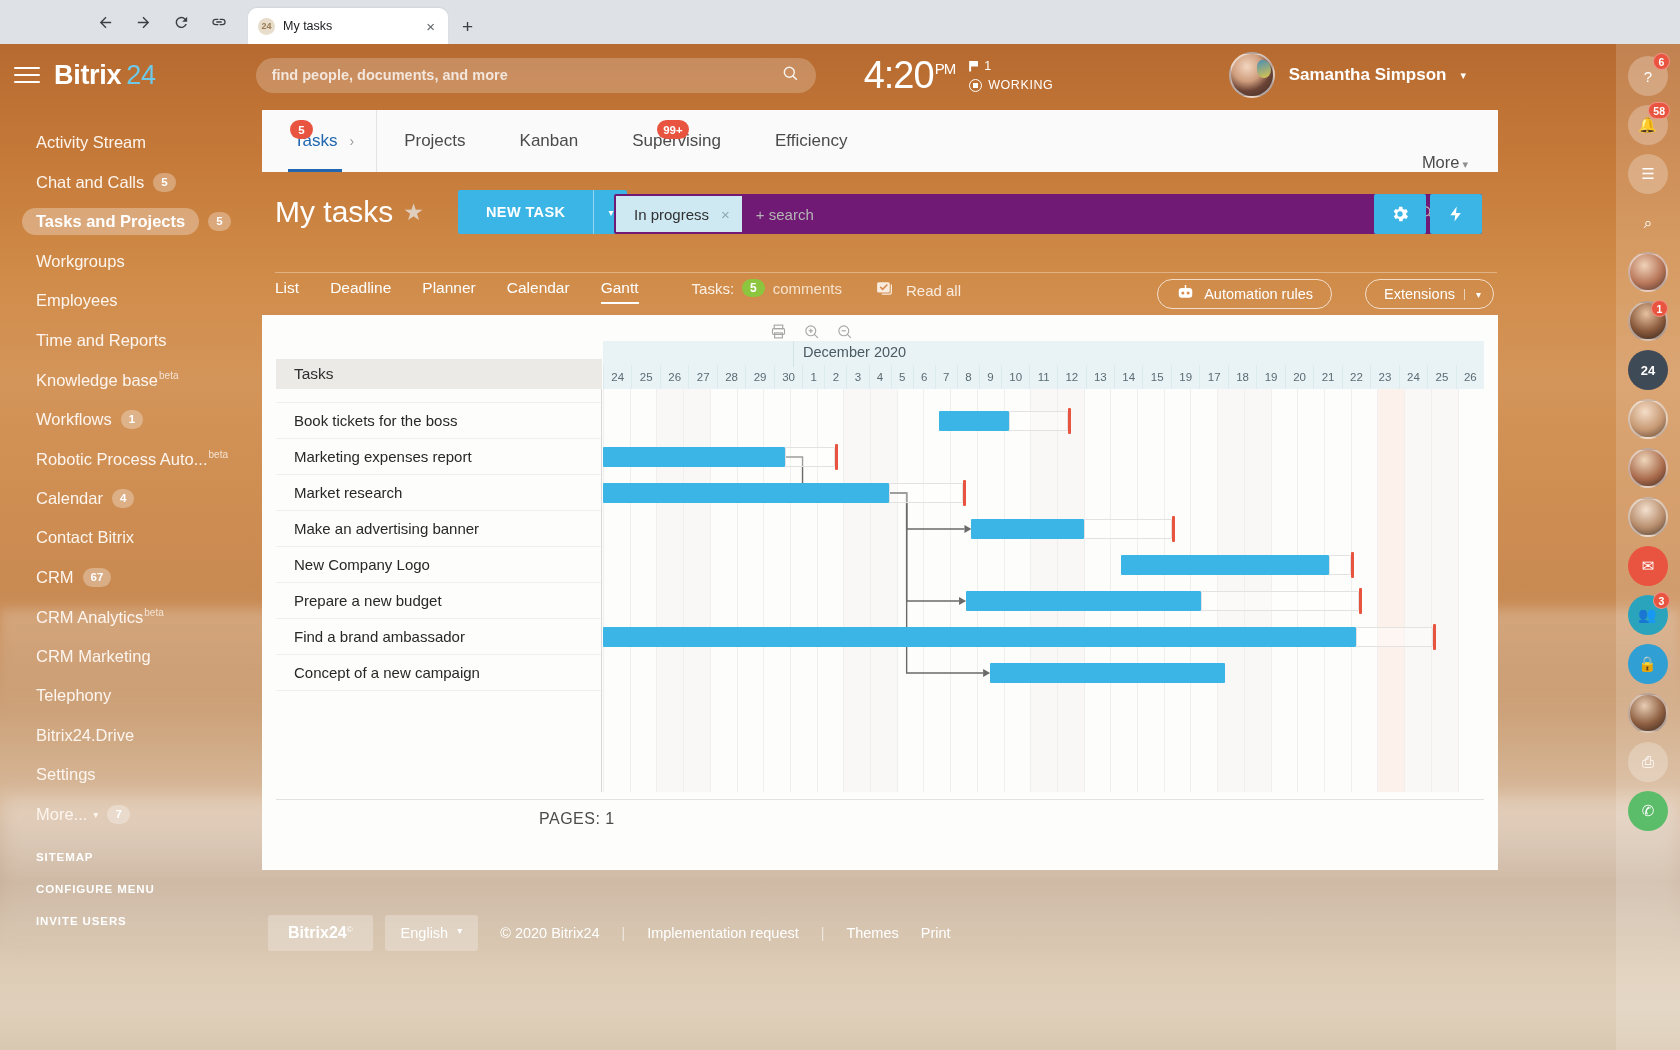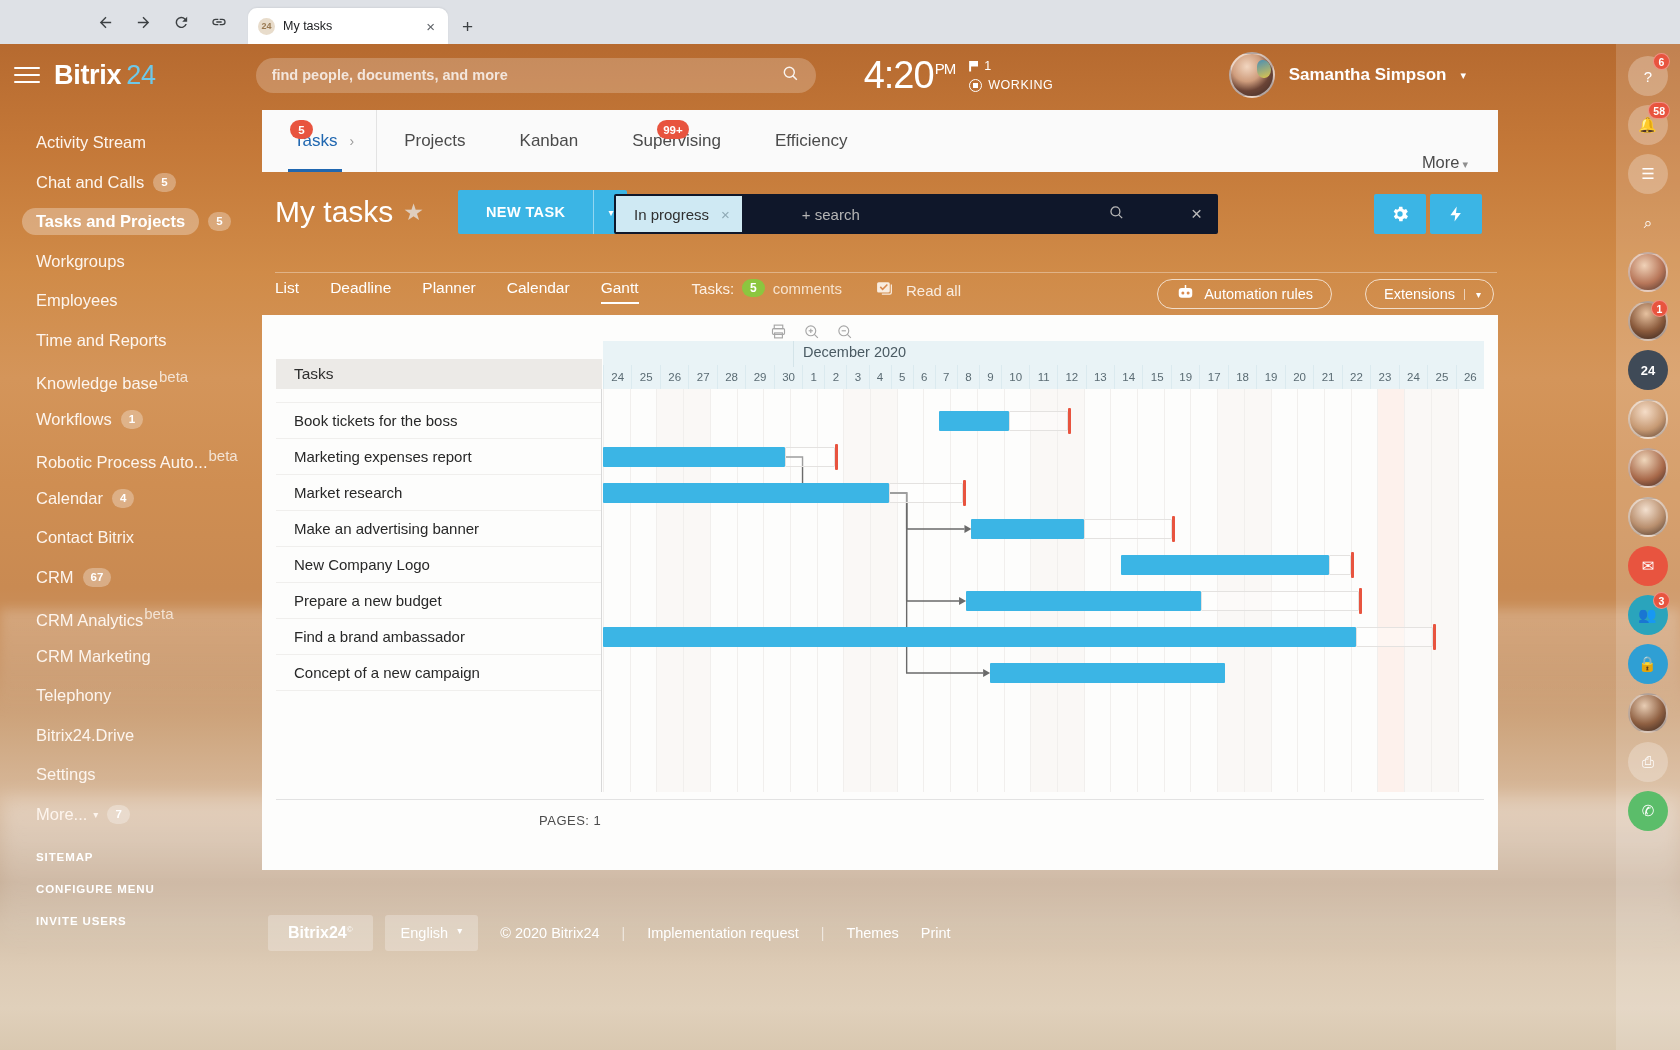--- a/index.html
+++ b/index.html
@@ -114,21 +114,21 @@
   .lm-item{
     display:flex; align-items:center; gap:9px;
     padding:0 0 0 36px; height:39.5px; cursor:pointer;
     font-size:16.5px; color:#fdf5ee; white-space:nowrap;
   }
   .lm-item.active .lm-label{
     background:rgba(255,255,255,0.30); border-radius:14px;
     padding:4px 14px; margin-left:-14px; font-weight:bold; color:#fff;
   }
   .lm-label{ position:relative; }
-  .lm-sup{ font-size:15px; vertical-align:super; color:#f3e3d4; margin-left:1px; }
+  .lm-sup{ font-size:10px; vertical-align:super; color:#f3e3d4; margin-left:1px; }
   .lm-badge{
     background:rgba(255,255,255,0.3); color:#fff; border-radius:10px;
     font-size:11.5px; font-weight:bold; padding:2px 8px; line-height:1.3;
   }
   .lm-caret{ font-size:10px; margin-left:-3px;}
   .lm-foot{ padding-left:36px; margin-top:17px; }
   .lm-foot div{
     font-size:11.5px; letter-spacing:.9px; color:#fff; font-weight:bold;
     margin-bottom:20px; cursor:pointer;
   }
@@ -198,22 +198,22 @@
     border-radius:2px; overflow:hidden; cursor:pointer;
   }
   .newtask .lbl{
     display:flex;align-items:center; padding:0 28px; color:#fff; font-size:14.5px;
     font-weight:bold; letter-spacing:.4px;
   }
   .newtask .div{ width:1px; background:rgba(255,255,255,.45); }
   .newtask .arr{ display:flex;align-items:center;padding:0 14px;color:#fff;font-size:10px;}
 
   .filterbar{
-    position:absolute; left:614px; top:194px; width:604px; height:40px;
-    background:#0f172a; border-radius:2px; display:flex; align-items:center;gap:46px;
+    position:absolute; left:614px; top:194px; width:868px; height:40px;
+    background:#701a75; border-radius:2px; display:flex; align-items:center;
   }
   .chip{
     margin-left:2px; height:36px; background:#cfe9f3; display:flex; align-items:center;
     padding:0 12px 0 18px; gap:12px; font-size:15px; color:#303030;
   }
   .chip .x{ color:#8ea9b4; font-size:15px; cursor:pointer; }
   .filt-input{
     flex:1; border:none; outline:none; font-size:15px; font-family:inherit;
     color:#b3b3b3; padding-left:14px; background:transparent;
   }
@@ -306,21 +306,21 @@
     background:rgba(255,255,255,.35); border-radius:1px;
   }
   .deadline{
     position:absolute; top:5px; width:3px; height:26px; background:#e8543f; border-radius:1px;
   }
   .link{ position:absolute; stroke:#6a6a6a; fill:none; stroke-width:1.4; }
   .panel-sep{
     position:absolute; left:14px; right:14px; bottom:70px; height:1px; background:#e2e2e2;
   }
   .pages{
-    position:absolute; left:277px; bottom:42px; font-size:13px; color:#4c4c4c;
+    position:absolute; left:277px; bottom:42px; font-size:16px; color:#4c4c4c;
     letter-spacing:.5px;
   }
 
   
   .footer{
     position:absolute; left:268px; top:915px; display:flex; align-items:center; gap:0;
   }
   .f-logo{
     background:rgba(255,255,255,0.26); border-radius:3px; padding:9px 20px;
     color:#fff; font-size:16px; font-weight:bold; white-space:nowrap;

